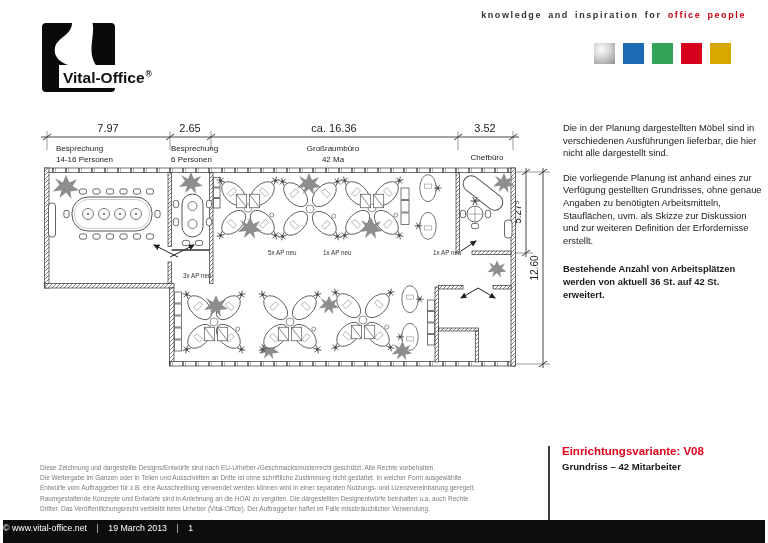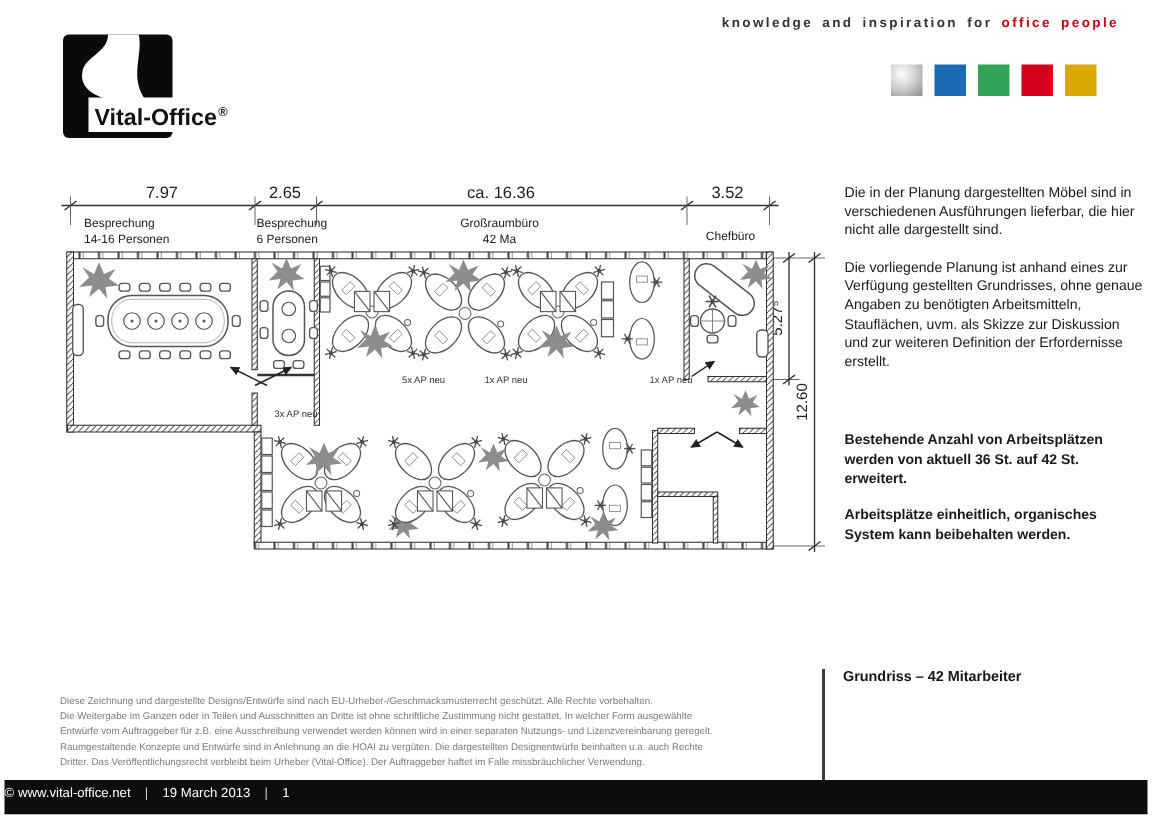--- a/index.html
+++ b/index.html
@@ -11,21 +11,21 @@
            letter-spacing:1.6px;word-spacing:2px;color:#323232;white-space:nowrap;}
   .tagline .red{color:#c2000e;}
   .swatches{position:absolute;top:43px;right:37px;display:flex;gap:8px;}
   .swatch{width:21px;height:21px;}
   .swatch.silver{background:radial-gradient(circle at 35% 30%, #fdfdfd 0%, #d8d8d8 40%, #8f8f8f 100%);}
   
   .plan-svg{position:absolute;left:0;top:0;}
   
   .notes{position:absolute;left:563px;top:122px;width:200px;font-size:9.4px;line-height:1.34;}
   .notes p{margin:0 0 12px 0;}
-  .notes p.gap{margin-top:40px;}
+  .notes p.gap{margin-top:16px;}
   .notes p.b{font-weight:bold;}
   
   .divider{position:absolute;left:548px;top:446px;width:2px;height:74px;background:#3c3c3c;}
   .project{position:absolute;left:562px;top:445px;width:200px;}
   .project .title{color:#e2001a;font-weight:bold;font-size:11.5px;margin-bottom:3px;}
   .project .line{font-weight:bold;font-size:9.6px;line-height:13.5px;color:#161616;}
   
   .legal{position:absolute;left:40px;top:463px;width:500px;font-size:6.5px;line-height:10.2px;color:#7b7b7b;}
   
   .footer{position:absolute;left:3px;top:520px;width:762px;height:33px;background:#0d0d0d;
@@ -299,25 +299,25 @@
       <use href="#chair" transform="translate(475,226)"></use>
       <use href="#plant" transform="translate(504,183) scale(0.9)"></use>
       <rect x="504.5" y="220" width="7.5" height="18" rx="3" fill="#fff" stroke="#555" stroke-width="0.9"></rect>
     </g>
   </svg>
 
   <div class="notes">
     <p>Die in der Planung dargestellten Möbel sind in verschiedenen Ausführungen lieferbar, die hier nicht alle dargestellt sind.</p>
     <p>Die vorliegende Planung ist anhand eines zur Verfügung gestellten Grundrisses, ohne genaue Angaben zu benötigten Arbeitsmitteln, Stauflächen, uvm. als Skizze zur Diskussion und zur weiteren Definition der Erfordernisse erstellt.</p>
     <p class="b gap">Bestehende Anzahl von Arbeitsplätzen werden von aktuell 36 St. auf 42 St. erweitert.</p>
-    <p class="b">Arbeitsplätze einheitlich, organisches System kann beibehalten werden.</p>
   </div>
 
   <div class="divider"></div>
   <div class="project">
+    <div class="title">Einrichtungsvariante: V08</div>
     <div class="line">Grundriss – 42 Mitarbeiter</div>
   </div>
 
   <div class="legal">
     <div>Diese Zeichnung und dargestellte Designs/Entwürfe sind nach EU-Urheber-/Geschmacksmusterrecht geschützt. Alle Rechte vorbehalten.</div>
     <div>Die Weitergabe im Ganzen oder in Teilen und Ausschnitten an Dritte ist ohne schriftliche Zustimmung nicht gestattet. In welcher Form ausgewählte</div>
     <div>Entwürfe vom Auftraggeber für z.B. eine Ausschreibung verwendet werden können wird in einer separaten Nutzungs- und Lizenzvereinbarung geregelt.</div>
     <div>Raumgestaltende Konzepte und Entwürfe sind in Anlehnung an die HOAI zu vergüten. Die dargestellten Designentwürfe beinhalten u.a. auch Rechte</div>
     <div>Dritter. Das Veröffentlichungsrecht verbleibt beim Urheber (Vital-Office). Der Auftraggeber haftet im Falle missbräuchlicher Verwendung.</div>
   </div>

